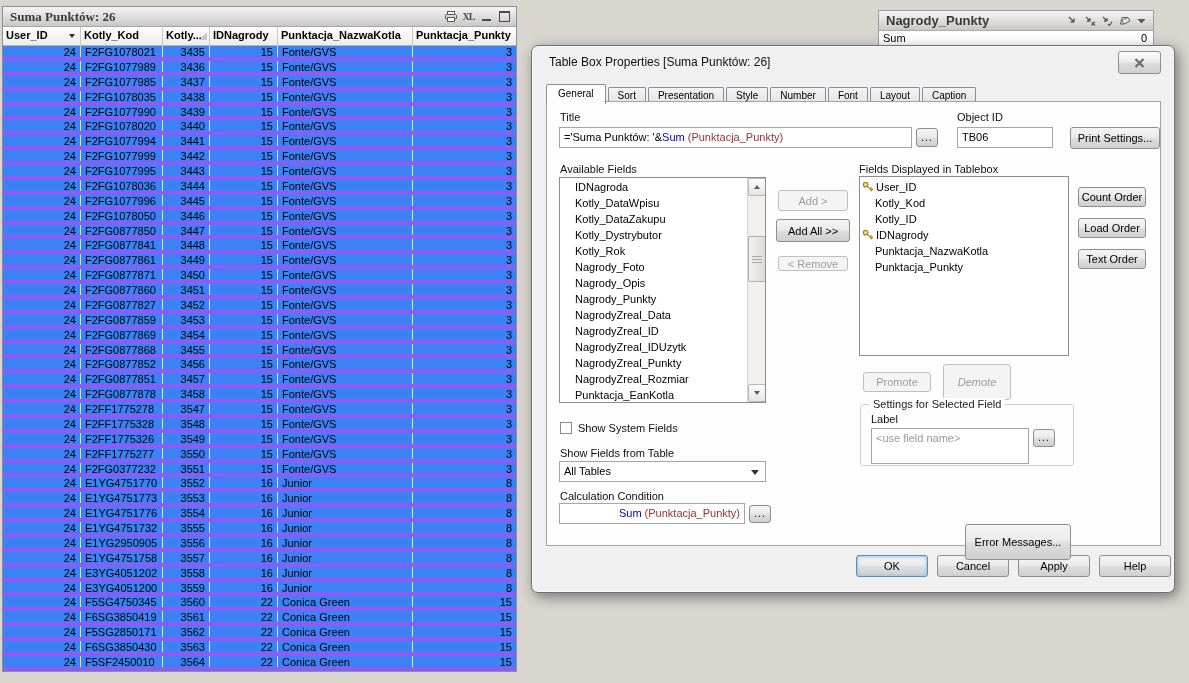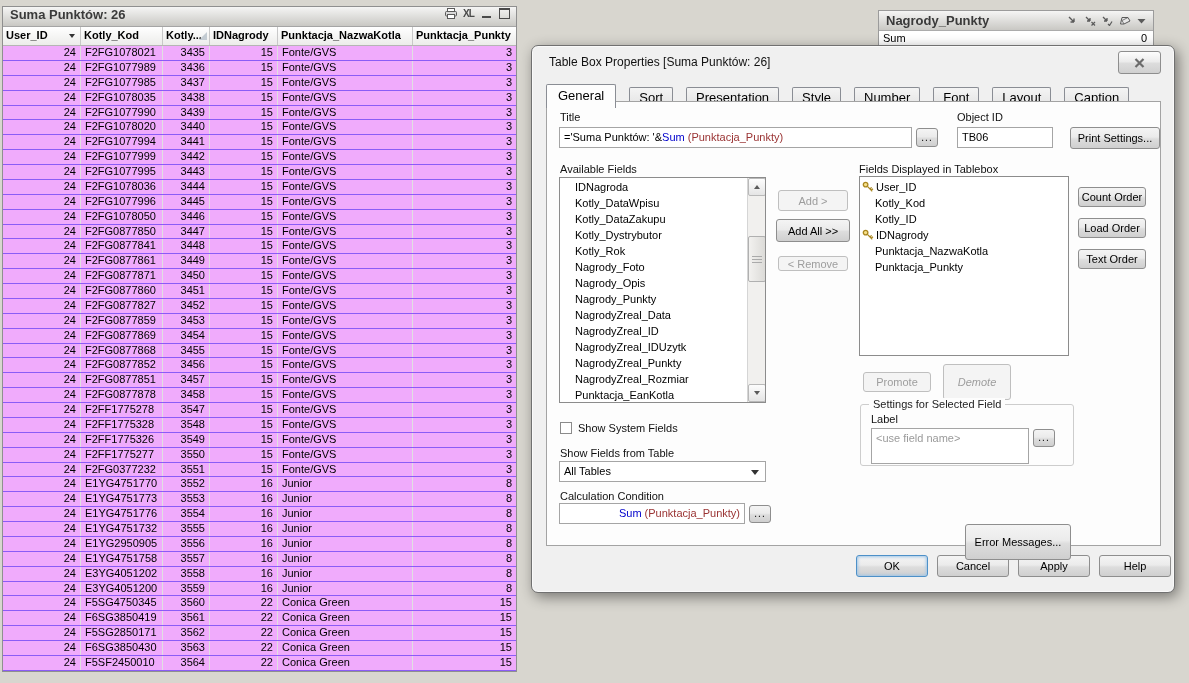--- a/index.html
+++ b/index.html
@@ -1,40 +1,40 @@
 <!DOCTYPE html>
 <html><head>
 <meta charset="utf-8">
 <style>
   html,body{margin:0;padding:0;}
   .screen{position:relative;width:1189px;height:683px;background:#d8d6cf;
           font-family:"Liberation Sans",sans-serif;overflow:hidden;color:#000;}
 
   
   .tablebox{position:absolute;left:2px;top:6px;width:513px;border:1px solid #8f8f8f;background:#fff;}
-  .tb-caption{height:19px;display:flex;align-items:flex-start;padding:0 5px 0 7px;
+  .tb-caption{height:19px;display:flex;align-items:center;padding:0 5px 0 7px;
               background:linear-gradient(#f5f5f4,#c9c8c4);border-bottom:1px solid #a5a5a5;
-              font-size:13px;font-weight:bold;color:#3a3a3a;}
+              font-size:13px;font-weight:bold;color:#3a3a3a;font-family:Liberation Serif, serif;}
   .tb-capicons{margin-left:auto;display:flex;align-items:center;gap:5px;}
   .capicon{display:inline-flex;align-items:center;justify-content:center;width:13px;height:12px;cursor:default;}
   .xl-txt{font-size:10px;font-weight:bold;color:#4a4a4a;letter-spacing:-1px;}
   .min-glyph{width:9px;height:2px;background:#4a4a4a;margin-top:7px;}
   .max-glyph{width:9px;height:8px;border:1px solid #4a4a4a;border-top:2px solid #4a4a4a;}
   .tb-header{display:grid;grid-template-columns:78px 82px 47px 68px 135px 103px;height:18px;
              background:linear-gradient(#ffffff,#ececea);border-bottom:1px solid #b5b5b5;
              font-size:11px;font-weight:bold;}
   .tb-hcell{border-right:1px solid #c8c8c8;padding:2px 3px 0 3px;white-space:nowrap;overflow:hidden;position:relative;}
   .tb-hcell:last-child{border-right:none;}
   .dd-arrow{position:absolute;right:5px;top:7px;width:0;height:0;
             border:3.5px solid transparent;border-top:4.5px solid #333;}
   .sort-mark{position:absolute;right:2px;top:5px;width:0;height:0;
              border-left:8px solid transparent;border-bottom:8px solid #c3cbd2;}
   .tb-body{font-size:11px;}
   .tb-row{display:grid;grid-template-columns:78px 82px 47px 68px 135px 103px;height:14.88px;
-          border-bottom:1px solid #8b5cf6;box-sizing:border-box;background:#f0abfc;}
+          border-bottom:4px solid #8b5cf6;box-sizing:border-box;background:#3b82f6;}
   .tb-cell{border-right:1px solid #e0e0e0;padding:0 4px;line-height:13.5px;white-space:nowrap;overflow:hidden;box-sizing:border-box;}
   .tb-cell:last-child{border-right:none;}
   .a-r{text-align:right;} .a-l{text-align:left;}
 
   
   .statsbox{position:absolute;left:878px;top:10px;width:274px;border:1px solid #9b9b9b;background:#fff;}
   .sb-caption{height:19px;display:flex;align-items:center;padding:0 5px 0 7px;
               background:linear-gradient(#f5f5f4,#c9c8c4);border-bottom:1px solid #ababab;
               font-size:13px;font-weight:bold;color:#3a3a3a;}
   .sb-capicons{margin-left:auto;display:flex;align-items:center;gap:4px;}
@@ -45,21 +45,21 @@
           border:1px solid #707070;border-radius:7px;
           box-shadow:3px 4px 14px rgba(0,0,0,.45), inset 0 0 0 1px rgba(255,255,255,.65);
           font-size:11px;}
   .dlg-title{position:absolute;left:17px;top:9px;font-size:12px;color:#111;}
   .dlg-close{position:absolute;right:13px;top:5px;width:41px;height:21px;border:1px solid #8e8e8e;
              border-radius:3px;background:linear-gradient(#fdfdfd,#ececec 45%,#dcdcdc 55%,#d0d0d0);
              display:flex;align-items:center;justify-content:center;cursor:pointer;}
   .tabstrip{position:absolute;left:14px;top:37px;height:19px;white-space:nowrap;}
   .tab{display:inline-block;padding:2px 9px 3px 9px;border:1px solid #8a8d94;border-bottom:none;
        border-radius:2px 2px 0 0;background:linear-gradient(#f4f4f4,#e2e2e2);
-       margin-right:13px;position:relative;top:3px;font-size:13px;cursor:pointer;}
+       margin-right:2px;position:relative;top:3px;font-size:10px;cursor:pointer;}
   .tab.active{background:#fdfdfd;padding:3px 11px 5px 11px;top:1px;z-index:5;}
   .tabpage{position:absolute;left:14px;top:55px;width:615px;height:445px;background:#fdfdfd;
            border:1px solid #a3a3a3;box-sizing:border-box;z-index:1;}
   .lbl{position:absolute;font-size:11px;color:#111;white-space:nowrap;}
   .inp{position:absolute;border:1px solid #a5a5a5;background:#fff;font-size:11px;
        padding:3px 4px 12px 4px;box-sizing:border-box;white-space:nowrap;overflow:hidden;}
   .btn{position:absolute;border:1px solid #8e8e8e;border-radius:3px;font-size:11px;color:#000;
        background:linear-gradient(#f4f4f4,#ebebeb 45%,#dddddd 55%,#cfcfcf);
        display:flex;align-items:center;justify-content:center;cursor:pointer;box-sizing:border-box;}
   .btn.disabled{background:#f4f4f4;border-color:#bfbfbf;color:#9d9d9d;cursor:default;}

